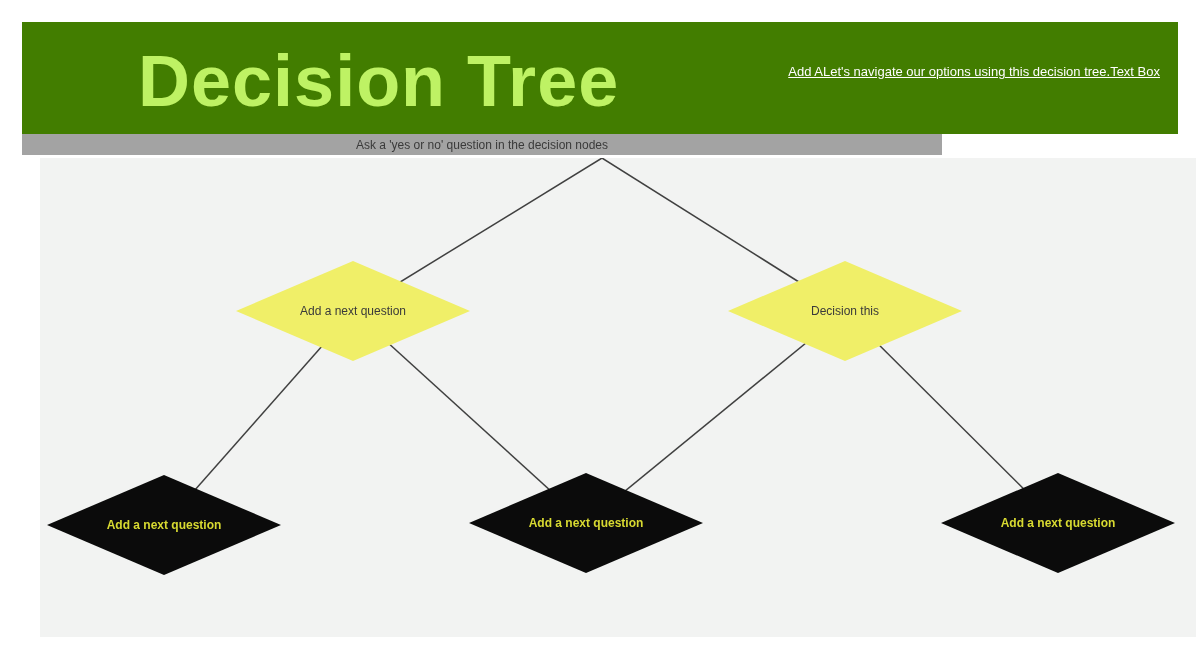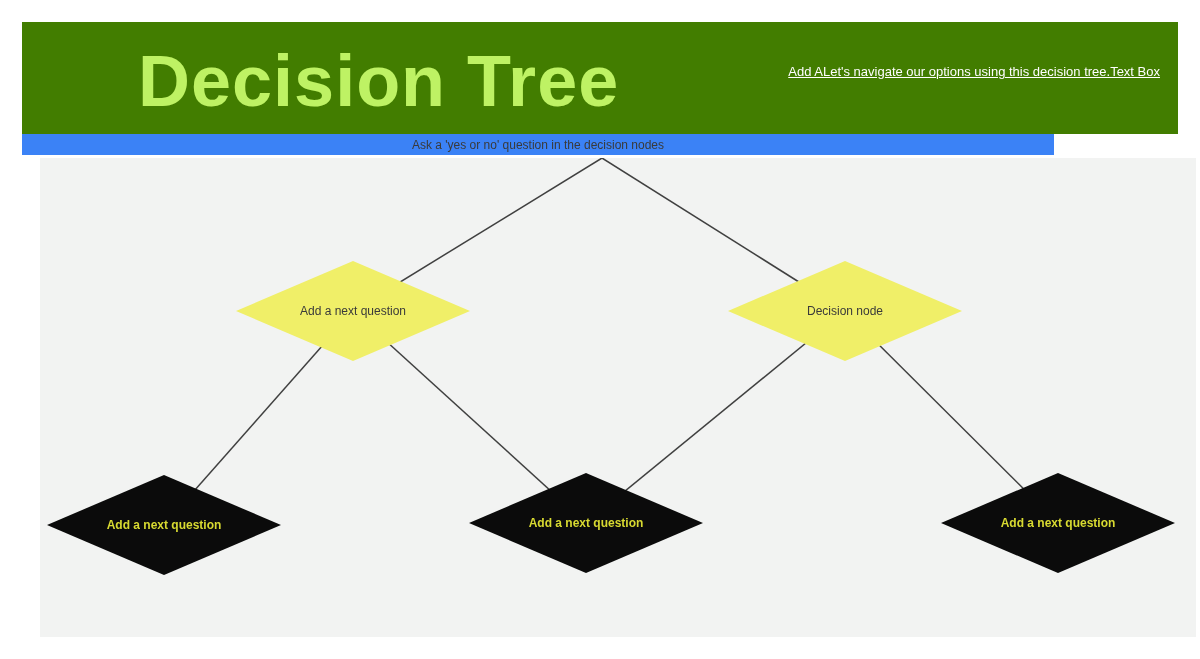--- a/index.html
+++ b/index.html
@@ -38,22 +38,22 @@
     color: #ffffff;
     font-size: 13px;
     white-space: nowrap;
     text-decoration: underline;
   }
 
   
   .instruction-bar {
     position: absolute;
     left: 22px; top: 134px;
-    width: 1032px; height: 21px;
-    background: #3b82f6;
+    width: 920px; height: 21px;
+    background: #a3a3a3;
     display: flex;
     align-items: center;
     justify-content: center;
   }
   .instruction-bar span {
     color: #3a3a3a;
     font-size: 12px;
     white-space: nowrap;
   }
 
@@ -123,21 +123,21 @@
       <line x1="313" y1="153" x2="546" y2="365" stroke="#404040" stroke-width="1.5"></line>
       <line x1="805" y1="153" x2="546" y2="365" stroke="#404040" stroke-width="1.5"></line>
       <line x1="805" y1="153" x2="1018" y2="365" stroke="#404040" stroke-width="1.5"></line>
     </svg>
 
     <div class="diamond yellow node-yellow-left">
       <span>Add a next question</span>
     </div>
 
     <div class="diamond yellow node-yellow-right">
-      <span>Decision node</span>
+      <span>Decision this</span>
     </div>
 
     <div class="diamond black node-black-left">
       <span>Add a next question</span>
     </div>
 
     <div class="diamond black node-black-mid">
       <span>Add a next question</span>
     </div>
 

